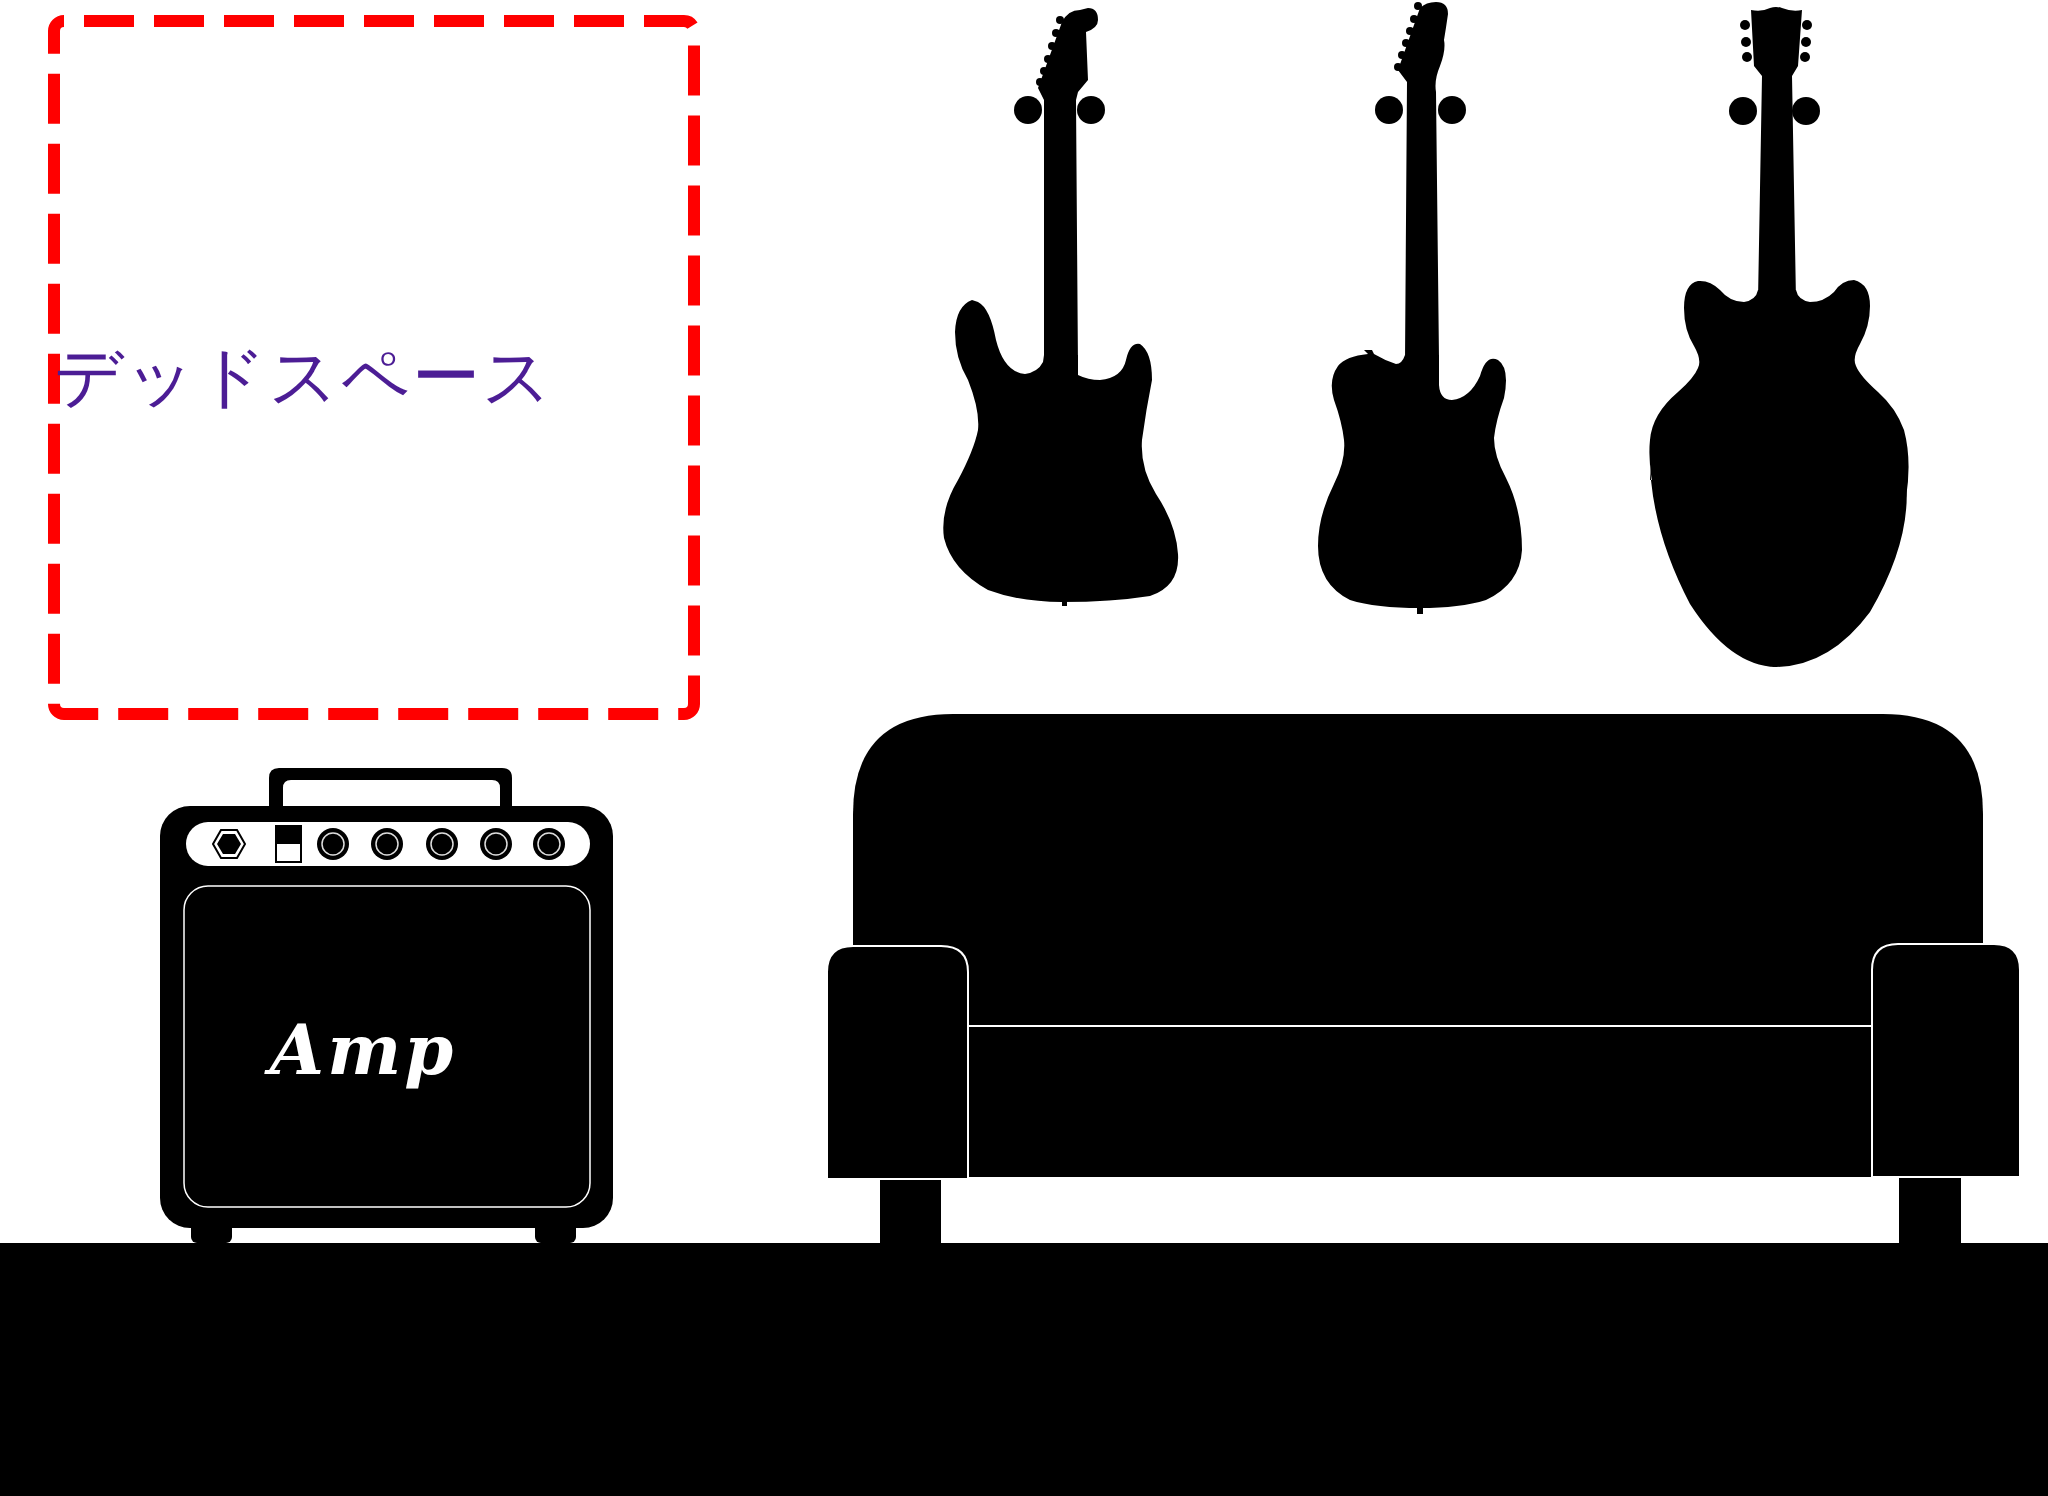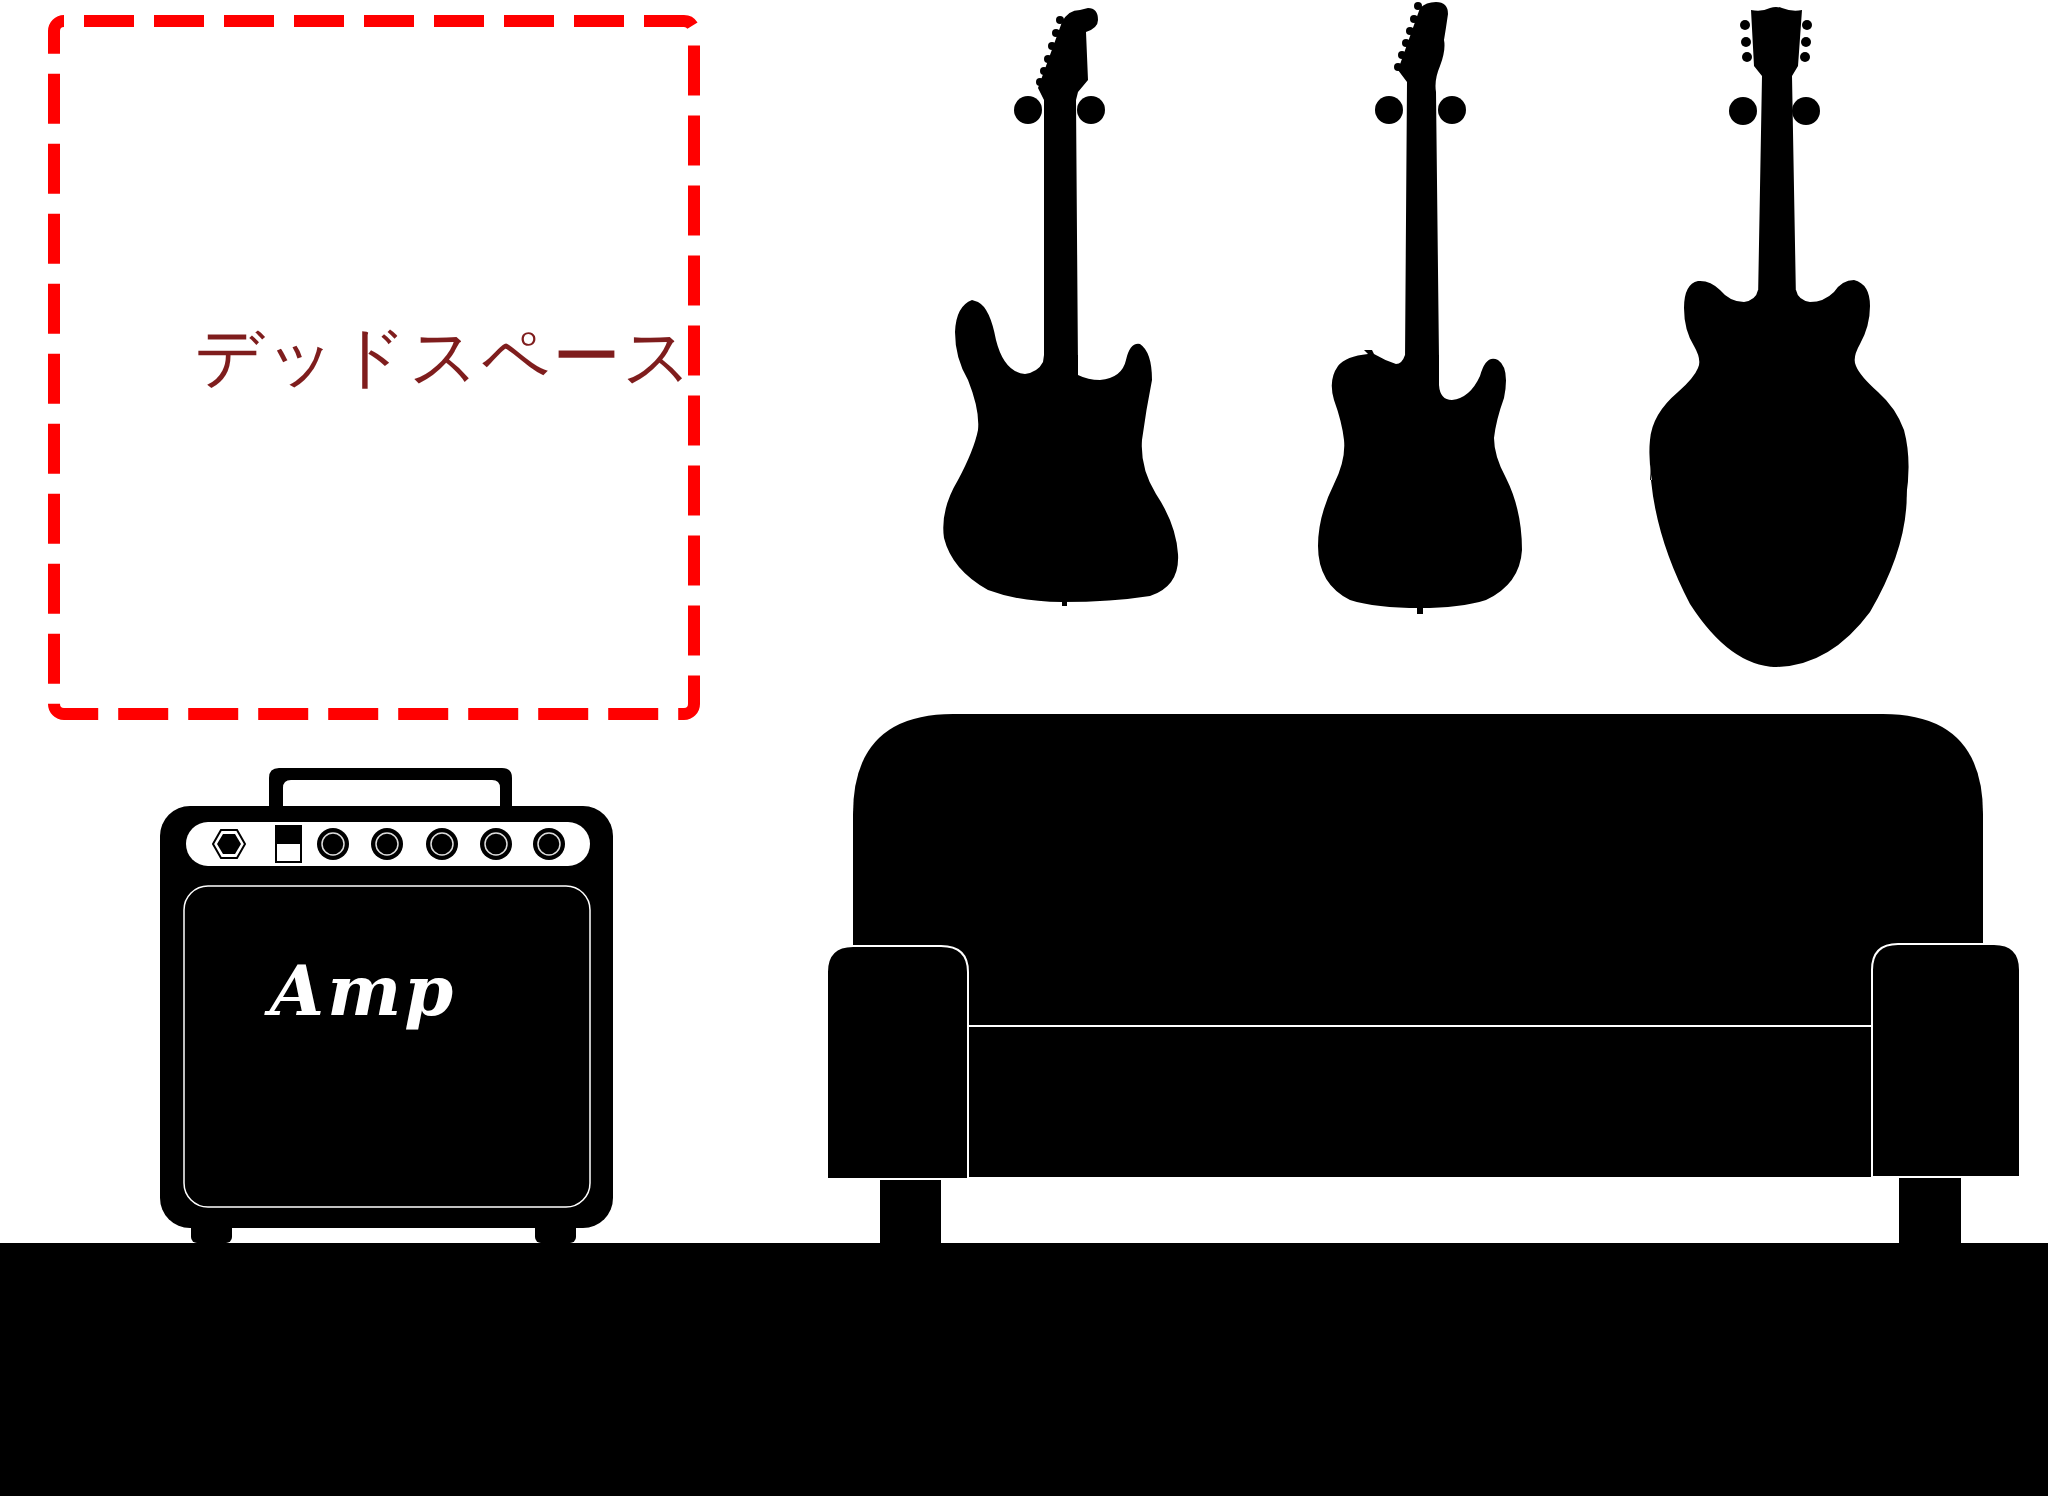--- a/index.html
+++ b/index.html
@@ -1,24 +1,24 @@
 <!DOCTYPE html>
 <html><head>
 <meta charset="utf-8">
 <style>
   html, body { margin:0; padding:0; background:#ffffff; }
   body { width:2048px; height:1496px; position:relative; overflow:hidden; }
   .scene { position:absolute; left:0; top:0; width:2048px; height:1496px; }
   .dead-label {
-    position:absolute; left:54px; top:312px; width:640px; text-align:right;
+    position:absolute; left:54px; top:332px; width:640px; text-align:left;
     font-family:"DejaVu Sans", sans-serif; font-size:68px; line-height:90px;
-    color:#7f1d1d; letter-spacing:2px;
+    color:#4c1d95; letter-spacing:2px;
   }
   .amp-label {
-    position:absolute; left:183px; top:941px; width:360px; text-align:center;
+    position:absolute; left:183px; top:1000px; width:360px; text-align:center;
     font-family:"DejaVu Serif", serif; font-style:italic; font-weight:bold;
     font-size:70px; line-height:100px; color:#ffffff; letter-spacing:3px;
   }
 </style>
 </head>
 <body>
 
 <div class="scene">
 <svg width="2048" height="1496" viewBox="0 0 2048 1496" xmlns="http://www.w3.org/2000/svg">
 

